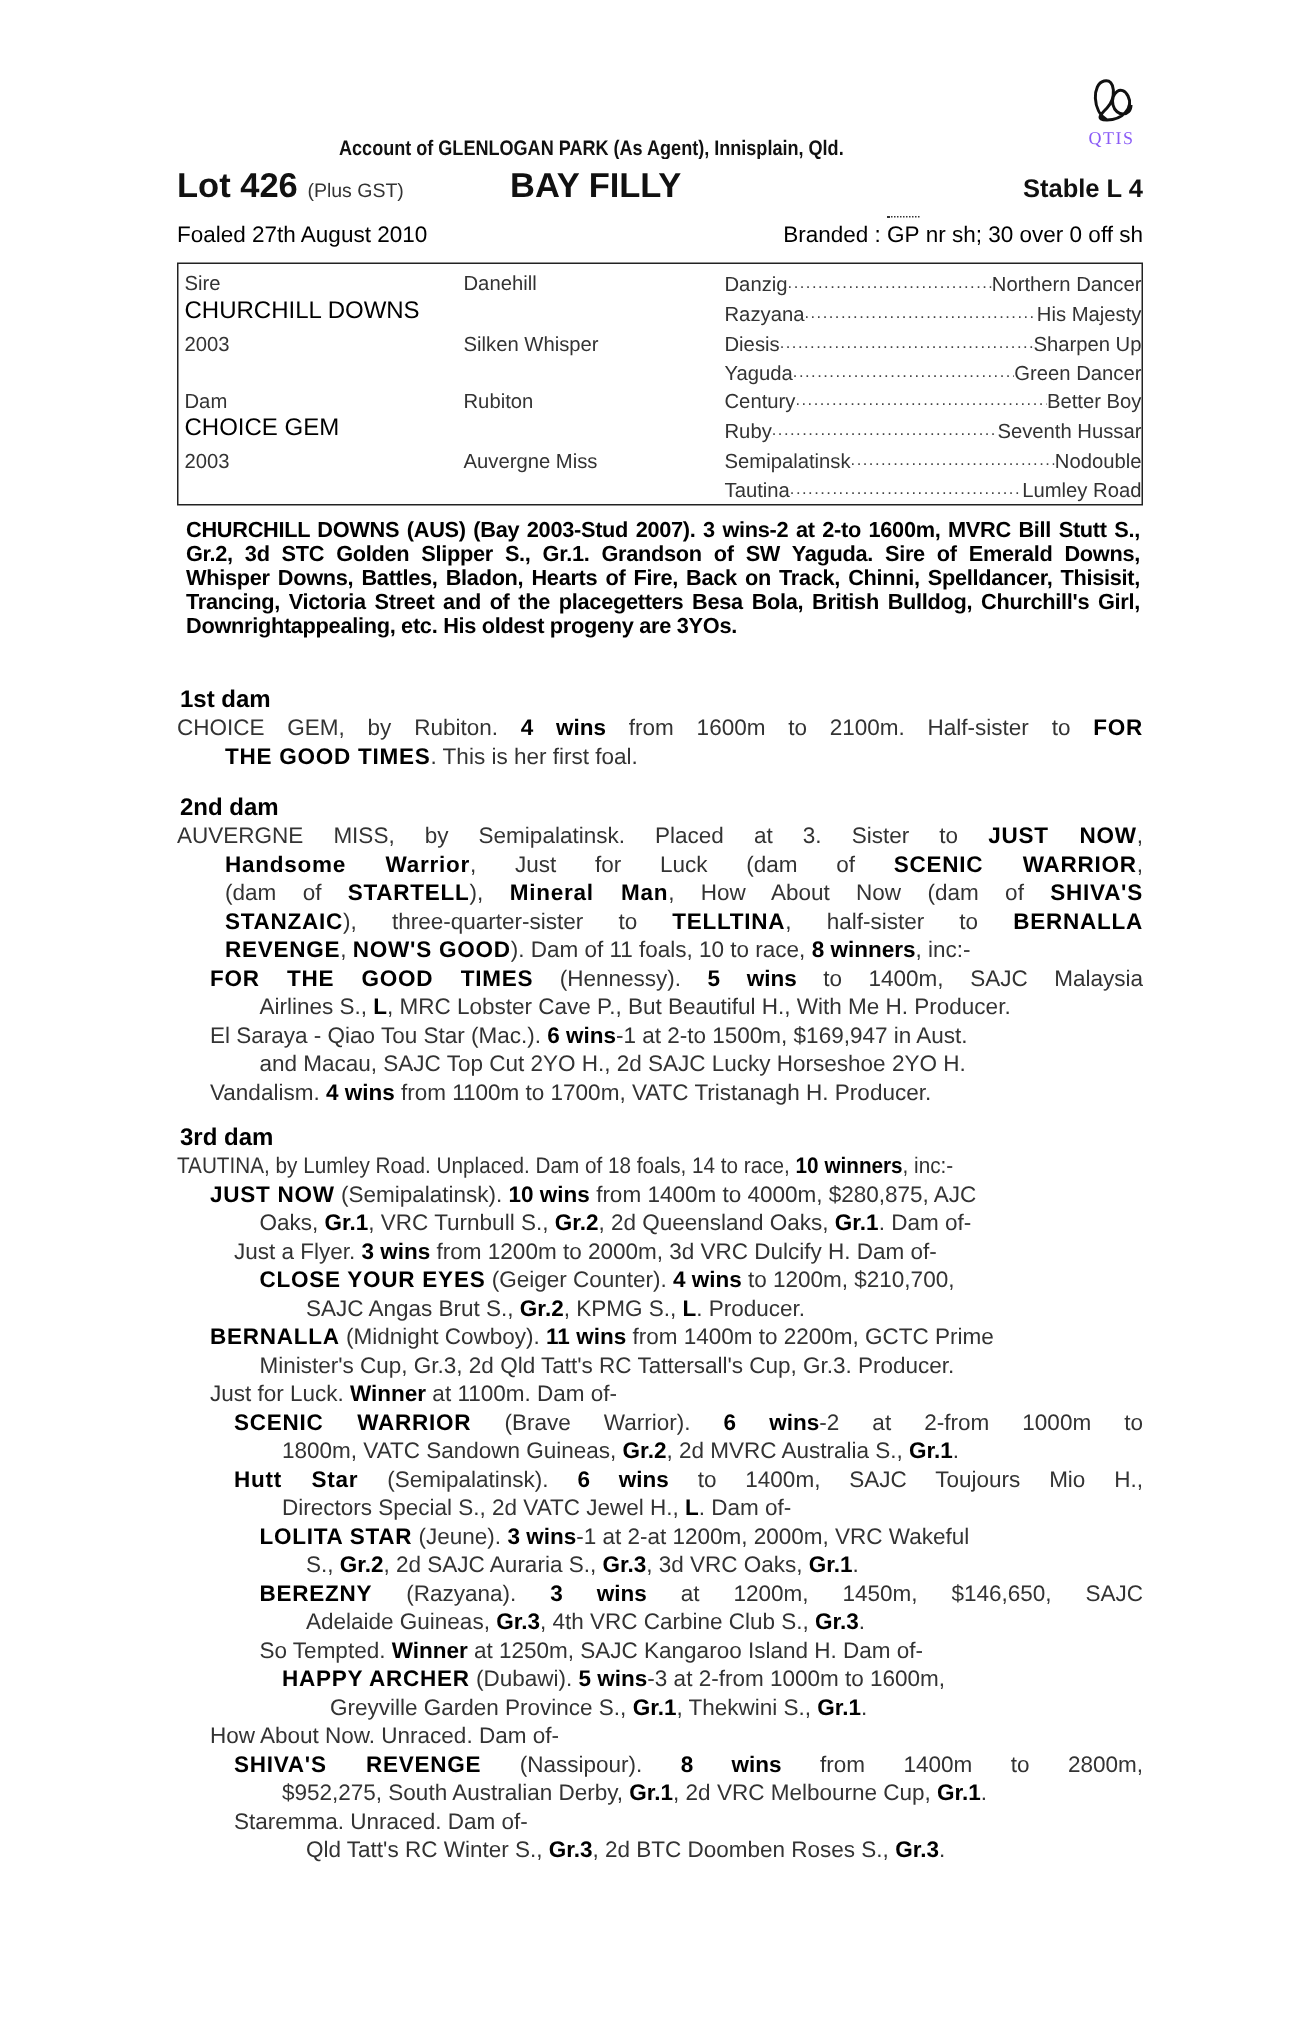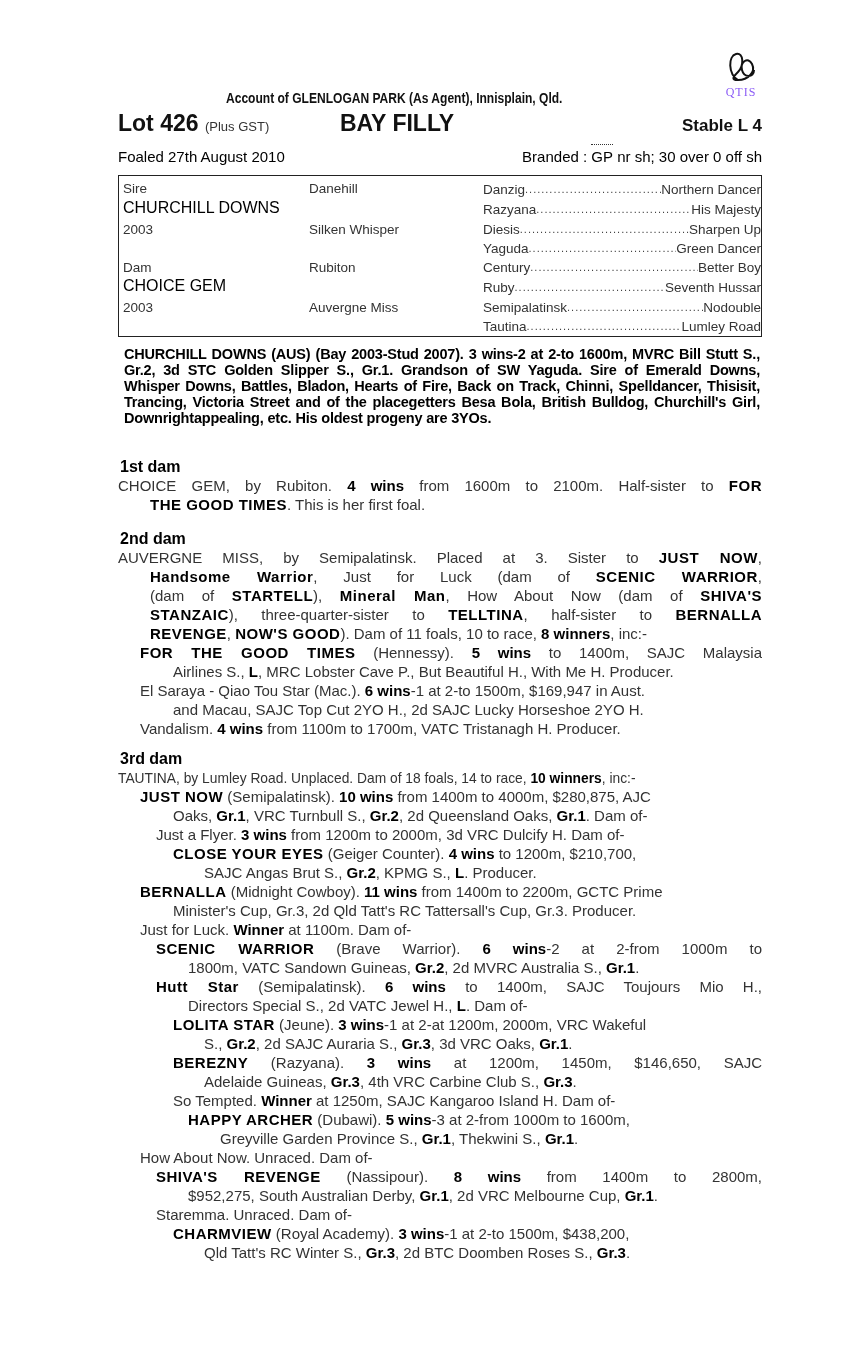--- a/index.html
+++ b/index.html
@@ -173,16 +173,15 @@
     <div class="line" style="padding-left:86px"><span>S., </span><span class="b">Gr.2</span><span>, 2d SAJC Auraria S., </span><span class="b">Gr.3</span><span>, 3d VRC Oaks, </span><span class="b">Gr.1</span><span>.</span></div>
     <div class="just" style="padding-left:55px"><span class="bb">BEREZNY</span><span> (Razyana). </span><span class="b">3 wins</span><span> at 1200m, 1450m, $146,650, SAJC</span></div>
     <div class="line" style="padding-left:86px"><span>Adelaide Guineas, </span><span class="b">Gr.3</span><span>, 4th VRC Carbine Club S., </span><span class="b">Gr.3</span><span>.</span></div>
     <div class="line" style="padding-left:55px"><span>So Tempted. </span><span class="b">Winner</span><span> at 1250m, SAJC Kangaroo Island H. Dam of-</span></div>
     <div class="line" style="padding-left:70px"><span class="bb">HAPPY ARCHER</span><span> (Dubawi). </span><span class="b">5 wins</span><span>-3 at 2-from 1000m to 1600m,</span></div>
     <div class="line" style="padding-left:102px"><span>Greyville Garden Province S., </span><span class="b">Gr.1</span><span>, Thekwini S., </span><span class="b">Gr.1</span><span>.</span></div>
     <div class="line" style="padding-left:22px">How About Now. Unraced. Dam of-</div>
     <div class="just" style="padding-left:38px"><span class="bb">SHIVA'S REVENGE</span><span> (Nassipour). </span><span class="b">8 wins</span><span> from 1400m to 2800m,</span></div>
     <div class="line" style="padding-left:70px"><span>$952,275, South Australian Derby, </span><span class="b">Gr.1</span><span>, 2d VRC Melbourne Cup, </span><span class="b">Gr.1</span><span>.</span></div>
     <div class="line" style="padding-left:38px">Staremma. Unraced. Dam of-</div>
-    <div class="line" style="padding-left:55px"><span class="bb">CHARMVIEW</span><span> (Royal Academy). </span><span class="b">3 wins</span><span>-1 at 2-to 1500m, $438,200,</span></div>
     <div class="line" style="padding-left:86px"><span>Qld Tatt's RC Winter S., </span><span class="b">Gr.3</span><span>, 2d BTC Doomben Roses S., </span><span class="b">Gr.3</span><span>.</span></div>
   </div>
 </div>
 
 </body></html>

